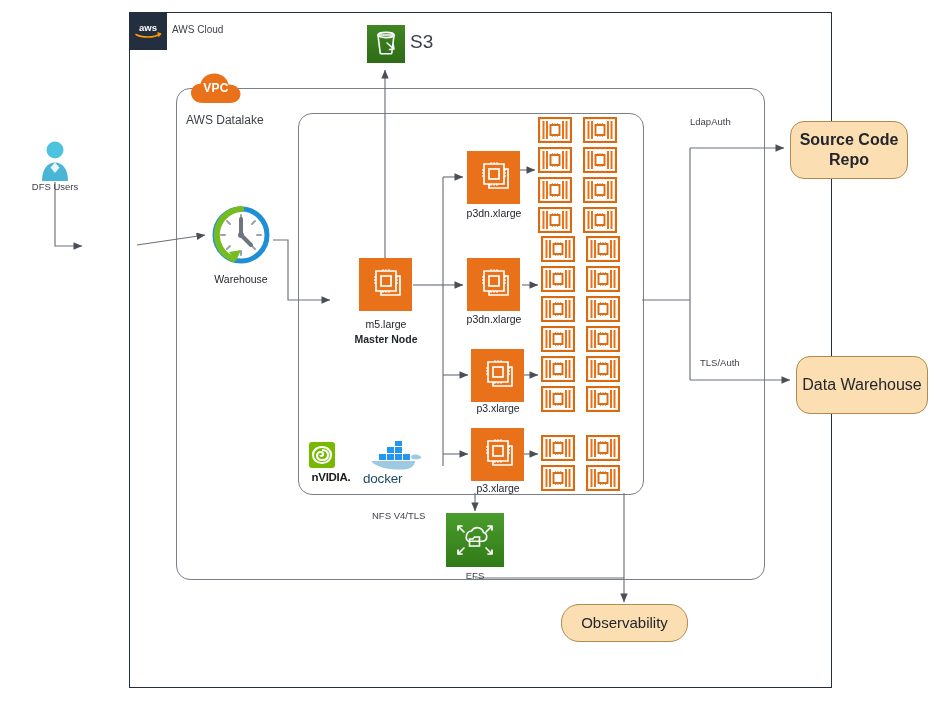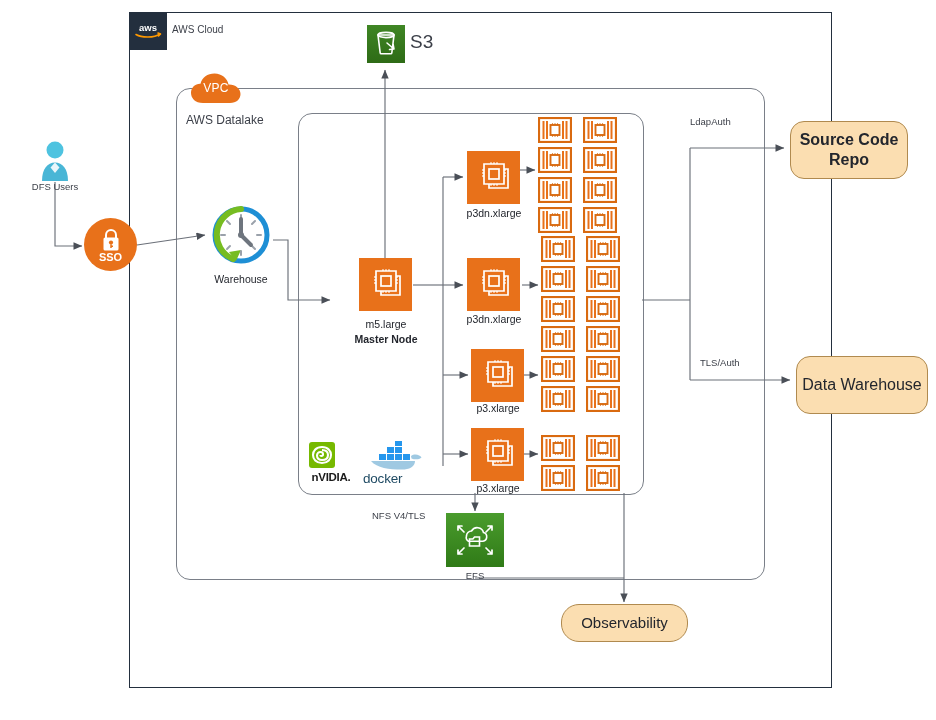--- a/index.html
+++ b/index.html
@@ -14,21 +14,21 @@
   .aws-badge{position:absolute;left:129px;top:12px;width:38px;height:38px;
              background:#232f3e;display:flex;align-items:center;justify-content:center;}
   .aws-badge svg{width:30px;height:22px;}
   .aws-cloud-label{position:absolute;left:172px;top:24px;font-size:10px;color:#3b3f48;}
 
   .frame-vpc{position:absolute;left:176px;top:88px;width:587px;height:490px;
              border:1.2px solid #7a7f88;border-radius:14px;background:transparent;}
   .vpc-cloud{position:absolute;left:190px;top:72px;width:52px;height:34px;}
   .vpc-cloud .lbl{position:absolute;left:0;top:0;width:52px;height:34px;
       display:flex;align-items:center;justify-content:center;color:#fff;
-      font-weight:normal;font-size:12px;letter-spacing:.3px;padding-bottom:2px;box-sizing:border-box;}
+      font-weight:bold;font-size:12px;letter-spacing:.3px;padding-bottom:2px;box-sizing:border-box;}
   .datalake-label{position:absolute;left:186px;top:113px;font-size:12px;color:#3b3f48;}
 
   .frame-cluster{position:absolute;left:298px;top:113px;width:344px;height:380px;
              border:1.2px solid #7a7f88;border-radius:14px;background:transparent;}
 
   
   #wires{position:absolute;left:0;top:0;width:936px;height:720px;pointer-events:none;}
 
   
   .node{position:absolute;}
@@ -150,29 +150,20 @@
 
   <div class="user">
     <svg viewBox="0 0 34 42" style="width:34px;height:42px;">
       <circle cx="17" cy="10" r="8.5" fill="#4ec3e0"></circle>
       <path d="M4 41 C4 29 9.5 22.5 17 22.5 C24.5 22.5 30 29 30 41 Z" fill="#49b6d6"></path>
       <path d="M17 22.5 L12.5 27.5 L17 33 L21.5 27.5 Z" fill="#eaf6fb"></path>
     </svg>
   </div>
   <div class="user-label">DFS Users</div>
 
-  <div class="sso">
-    <svg viewBox="0 0 22 24" aria-hidden="true">
-      <path d="M6 10 V7 a5 5 0 0 1 10 0 v3" stroke="#ffffff" stroke-width="2" fill="none"></path>
-      <rect x="3.5" y="9.5" width="15" height="13" rx="1.6" fill="#ffffff"></rect>
-      <circle cx="11" cy="14.5" r="2.1" fill="#e8711a"></circle>
-      <path d="M11 16.2 L11 20 M11 18.2 L13 18.2" stroke="#e8711a" stroke-width="1.5"></path>
-    </svg>
-    <div class="t">SSO</div>
-  </div>
 
   <div class="clock">
     <svg viewBox="0 0 64 64" style="width:64px;height:64px;">
       <circle cx="32" cy="32" r="26" fill="#ffffff" stroke="#1e8fd5" stroke-width="5"></circle>
       <path d="M32 6 A26 26 0 0 0 24 56" stroke="#76bc21" stroke-width="6" fill="none" stroke-linecap="round"></path>
       <path d="M20 49 L27 58 L32 47 Z" fill="#76bc21"></path>
       <g stroke="#9aa1aa" stroke-width="2" stroke-linecap="round">
         <path d="M32 12 L32 16"></path>
           <path d="M52 32 L48 32"></path>
         <path d="M32 52 L32 48"></path>

